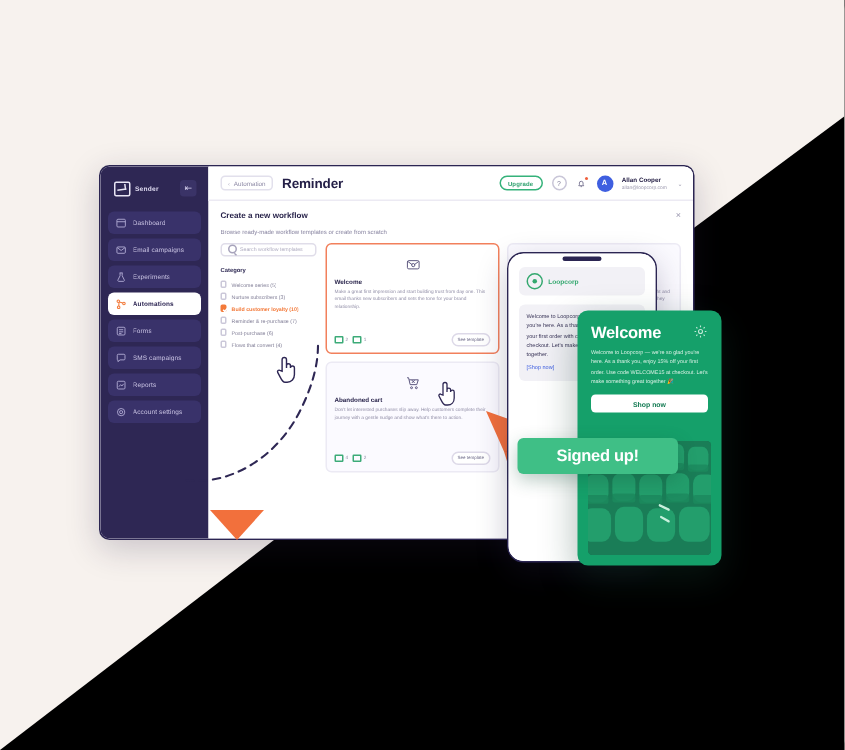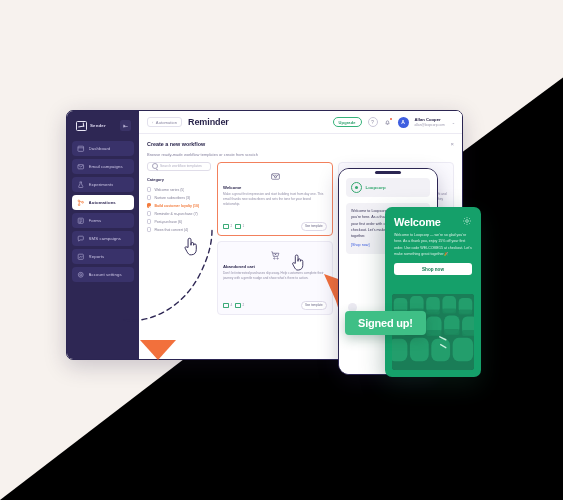--- a/index.html
+++ b/index.html
@@ -186,23 +186,23 @@
     margin:6px 9px 0;background:#fff;color:#12build;color:#127a52;border-radius:3px;
     font-size:4.6px;font-weight:600;text-align:center;padding:3.6px 0;
   }
   .seats{
     position:absolute;left:7px;right:7px;bottom:7px;height:76px;border-radius:3px;
     overflow:hidden;background:#15704e;
   }
   .seats svg{width:100%;height:100%;display:block;}
   
   .signed{
-    position:absolute;left:345px;top:311px;
+    position:absolute;left:345px;top:292px;
     background:#3fbf86;color:#fff;border-radius:4px;
-    font-size:11px;font-weight:700;padding:6px 13px;
+    font-size:11px;font-weight:700;padding:6px 26px;
     box-shadow:0 4px 12px rgba(20,80,55,.3);
     letter-spacing:-.2px;
   }
 </style>
 </head>
 <body>
 
 <div class="bg-cream"></div>
 <div class="bg-black"></div>
 

